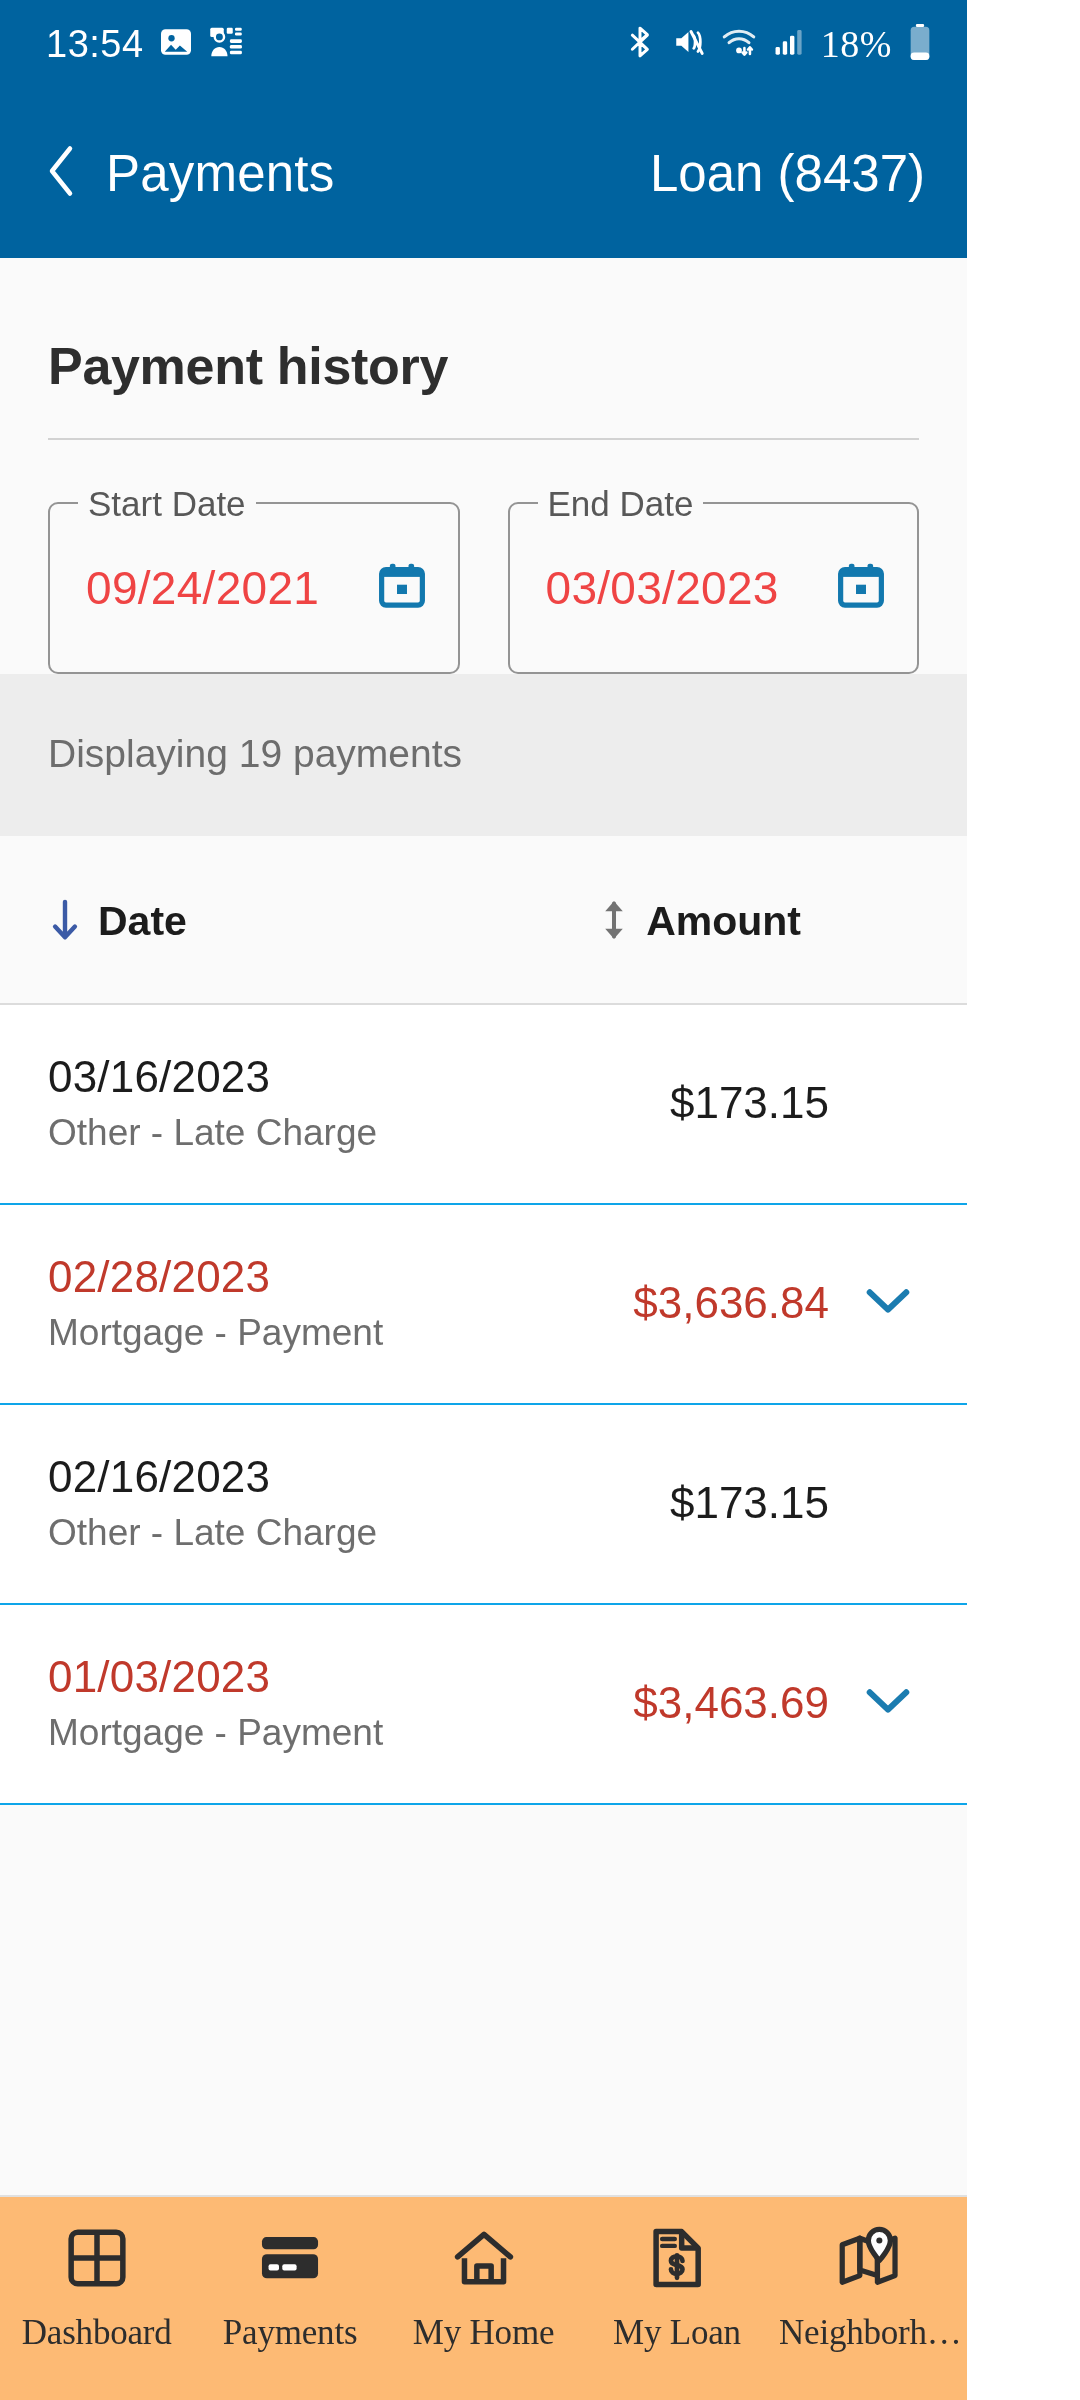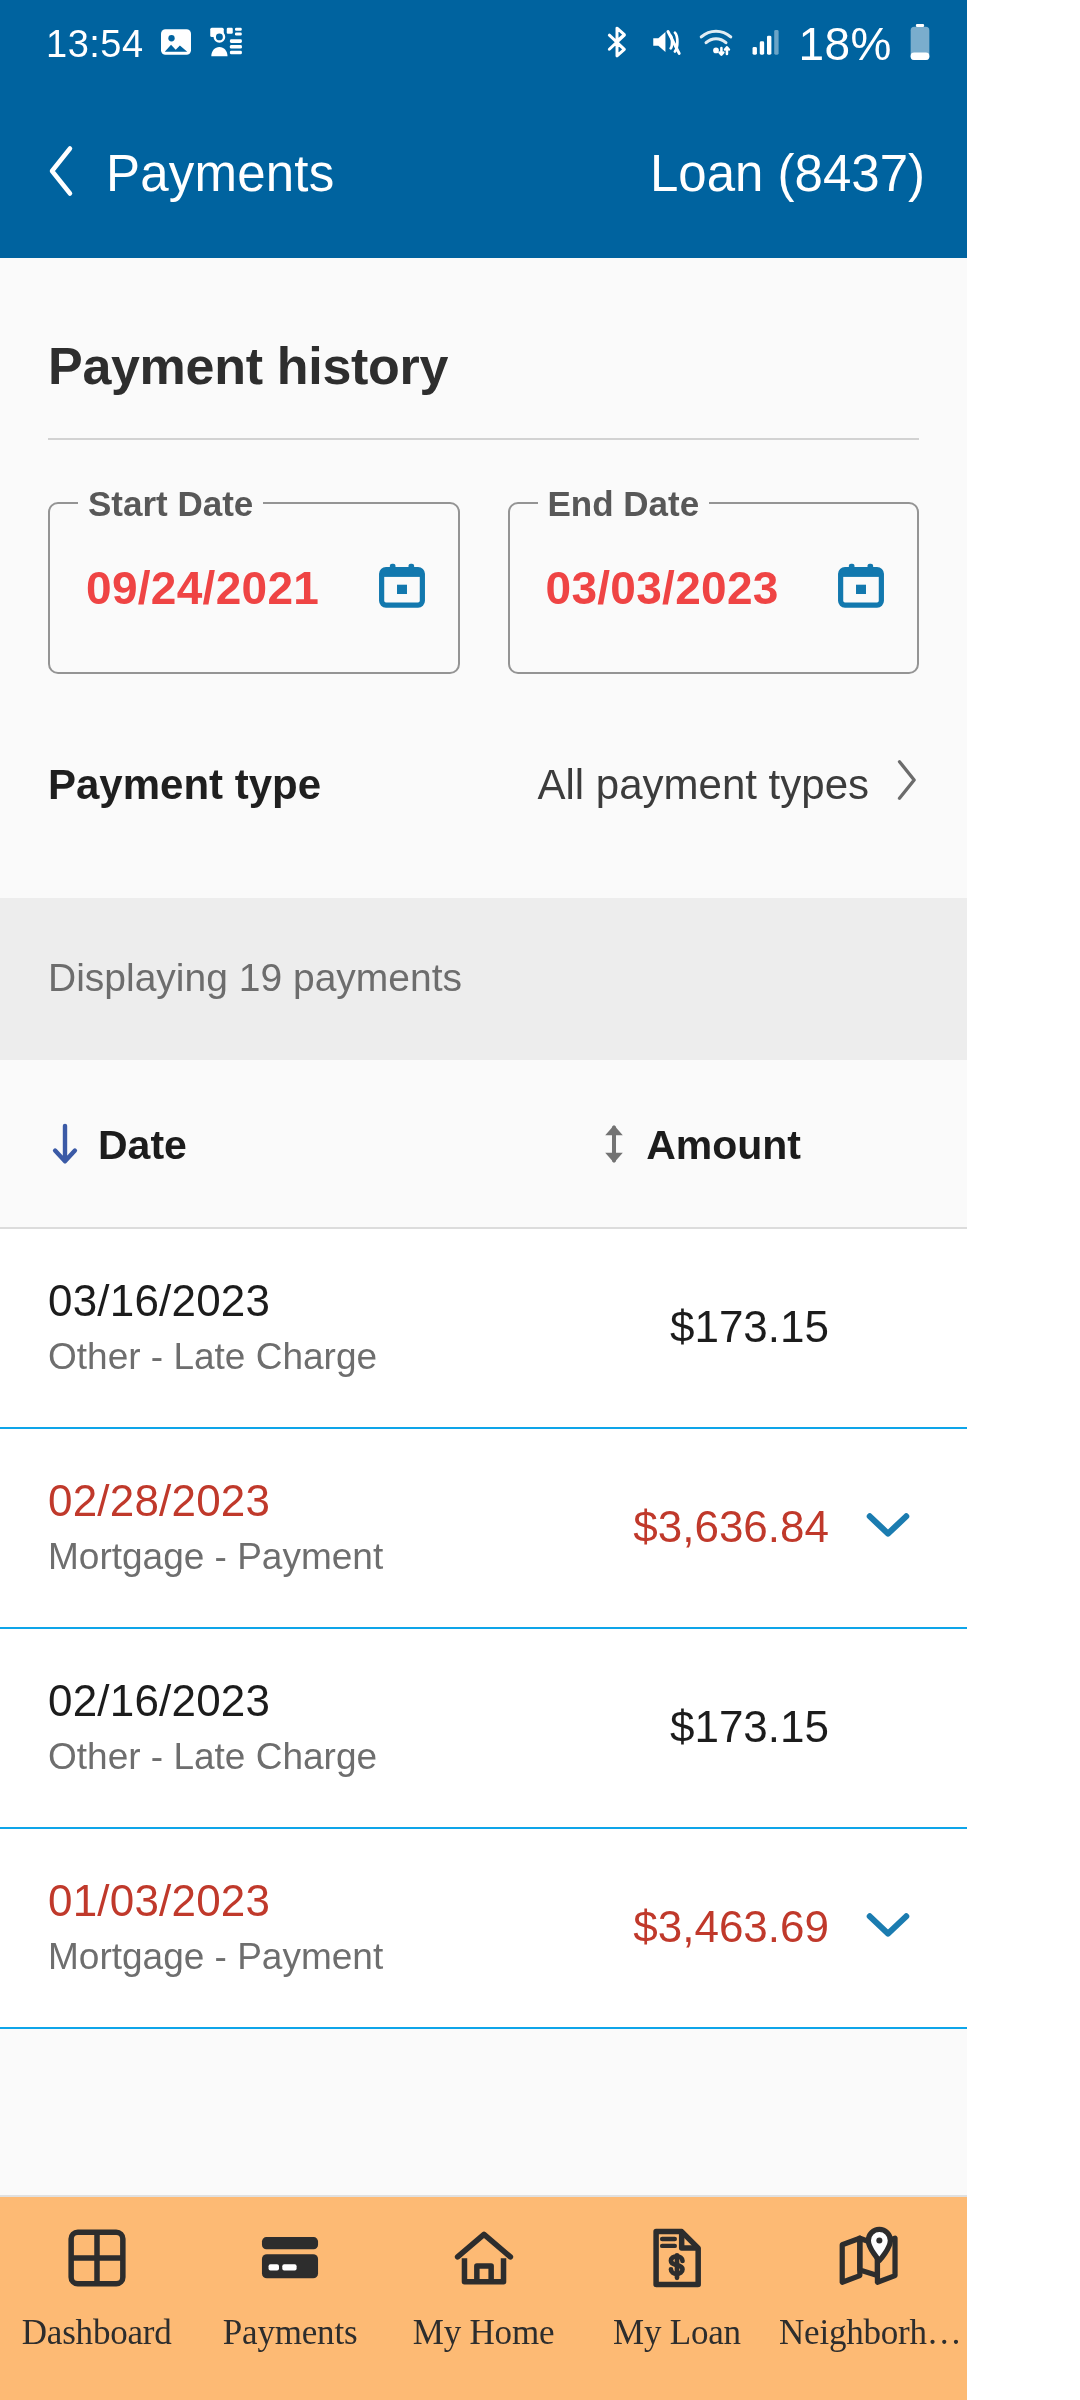--- a/index.html
+++ b/index.html
@@ -20,21 +20,21 @@
   .statusbar {
     height:88px; flex:0 0 88px;
     background:#00639f;
     display:flex; align-items:center;
     padding:0 34px 0 46px;
     color:#ffffff;
   }
   .sb-left { display:flex; align-items:center; gap:14px; }
   .sb-clock { font-size:38px; letter-spacing:0.5px; font-weight:400; }
   .sb-right { margin-left:auto; display:flex; align-items:center; gap:15px; }
-  .sb-batt-text { font-size:46px; letter-spacing:0.5px; }
+  .sb-batt-text { font-size:38px; letter-spacing:0.5px;font-family:Liberation Serif, serif; }
   .ico { display:block; }
 
   
   .appbar {
     height:170px; flex:0 0 170px;
     background:#00639f;
     display:flex; align-items:center;
     padding:0 42px 0 44px;
     color:#ffffff;
   }
@@ -50,21 +50,21 @@
   .filters { background:#fafafa; padding:0 48px; }
 
   .page-title {
     font-size:52px; font-weight:700; color:#2e2e2e;
     letter-spacing:-0.3px;
     padding:78px 0 42px 0;
   }
   .title-rule { height:2px; background:#d2d2d2; width:100%; }
 
   
-  .date-row { display:flex; gap:48px; padding:62px 0 0 0;font-weight:bold; }
+  .date-row { display:flex; gap:48px; padding:62px 0 0 0; }
   .date-field {
     position:relative; flex:1 1 0;
     height:172px;
     border:2px solid #949494; border-radius:10px;
     display:flex; align-items:center;
     padding:0 30px 0 36px;
     cursor:pointer; background:#fafafa;
   }
   .date-legend {
     position:absolute; top:-19px; left:28px;
@@ -250,31 +250,20 @@
               <rect x="2.6" y="4.4" width="18.8" height="16.4" rx="2" fill="none" stroke="#1278ae" stroke-width="2.4"></rect>
               <rect x="2.6" y="4.4" width="18.8" height="3.4" fill="#1278ae"></rect>
               <rect x="6.4" y="1.7" width="2.6" height="4" rx="1" fill="#1278ae"></rect>
               <rect x="15" y="1.7" width="2.6" height="4" rx="1" fill="#1278ae"></rect>
               <rect x="9.7" y="11.4" width="4.6" height="4.3" fill="#1278ae"></rect>
             </svg>
           </span>
         </div>
       </div>
 
-      <div class="ptype-row">
-        <span class="ptype-label">Payment type</span>
-        <span class="ptype-value">
-          <span>All payment types</span>
-          <span class="ico">
-            <svg width="28" height="44" viewBox="0 0 14 24">
-                <path d="M4 2l8 10-8 10" stroke="#6b6b6b" stroke-width="1.8" fill="none" stroke-linecap="round" stroke-linejoin="round"></path>
-              </svg>
-          </span>
-        </span>
-      </div>
     </div>
 
     <div class="banner">Displaying 19 payments</div>
 
     <div class="thead">
       <div class="th">
         <span class="ico">
           <svg width="34" height="42" viewBox="0 0 16 22">
               <path d="M8 1.5v18M8 20l-5.2-5.6M8 20l5.2-5.6" stroke="#3b5aa6" stroke-width="2.3" fill="none" stroke-linecap="round" stroke-linejoin="round"></path>
             </svg>

